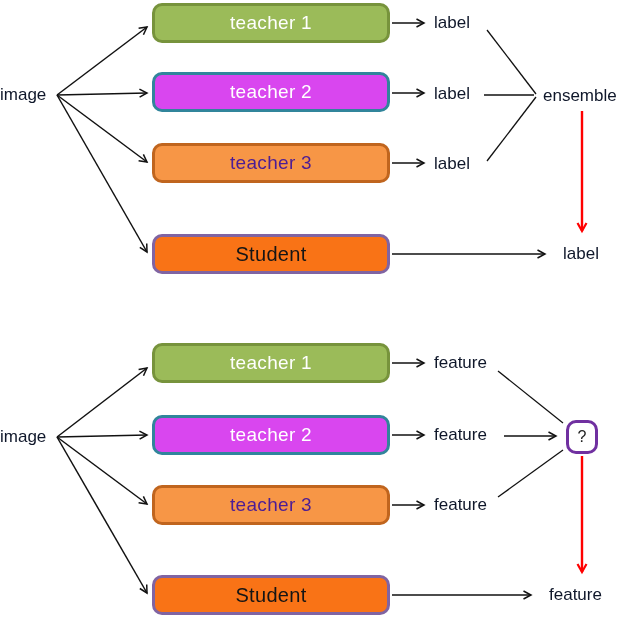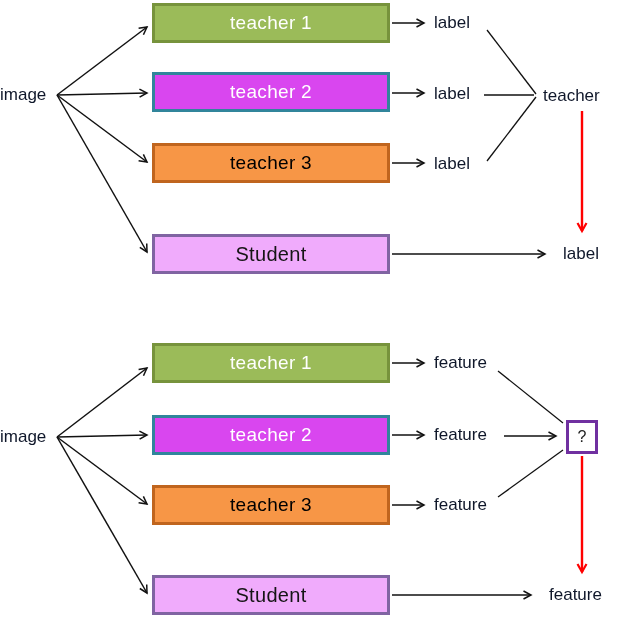--- a/index.html
+++ b/index.html
@@ -2,30 +2,30 @@
 <html><head>
 <meta charset="utf-8">
 <style>
   html,body{margin:0;padding:0;background:#ffffff;}
   #canvas{
     position:relative;width:618px;height:618px;background:#ffffff;overflow:hidden;
     font-family:"Liberation Sans", sans-serif;color:#111;
   }
   #arrows{position:absolute;left:0;top:0;width:618px;height:618px;}
   .diagram{position:absolute;left:0;top:0;width:618px;height:618px;pointer-events:none;}
-  .diagram > *{pointer-events:auto;}
+  .diagram > *{pointer-events:auto;border-radius:10px;}
   .box{
     position:absolute;left:152px;width:238px;height:40px;box-sizing:border-box;
     border:3px solid;display:flex;align-items:center;justify-content:center;
     font-size:19px;letter-spacing:0.3px;
   }
   .teacher-1{background:#9bbb59;border-color:#77933c;color:#ffffff;}
   .teacher-2{background:#d946ef;border-color:#31859b;color:#ffffff;}
-  .teacher-3{background:#f79646;border-color:#c0651e;color:#000000;}
-  .student{background:#f0abfc;border-color:#8064a2;color:#151515;font-size:20px;}
+  .teacher-3{background:#f79646;border-color:#c0651e;color:#4c1d95;}
+  .student{background:#f97316;border-color:#8064a2;color:#151515;font-size:20px;}
   .side-label{
     position:absolute;transform:translateY(-50%);font-size:17px;
     white-space:nowrap;color:#0f172a;
   }
   .qbox{
     position:absolute;left:566px;top:420px;width:32px;height:34px;box-sizing:border-box;
     border:3px solid #7030a0;background:#ffffff;display:flex;align-items:center;
     justify-content:center;font-size:16px;color:#222;
   }
 </style>
@@ -100,21 +100,21 @@
       <span>teacher 3</span>
     </div>
     <div class="box student" style="top:234px;">
       <span>Student</span>
     </div>
 
     <div class="side-label" style="left:434px;top:23px;">label</div>
     <div class="side-label" style="left:434px;top:94px;">label</div>
     <div class="side-label" style="left:434px;top:164px;">label</div>
 
-    <div class="side-label" style="left:543px;top:96px;">teacher</div>
+    <div class="side-label" style="left:543px;top:96px;">ensemble</div>
 
     <div class="side-label" style="left:563px;top:254px;">label</div>
   </div>
 
   <div class="diagram">
     <div class="side-label" style="left:0px;top:437px;">image</div>
 
     <div class="box teacher-1" style="top:343px;">
       <span>teacher 1</span>
     </div>

